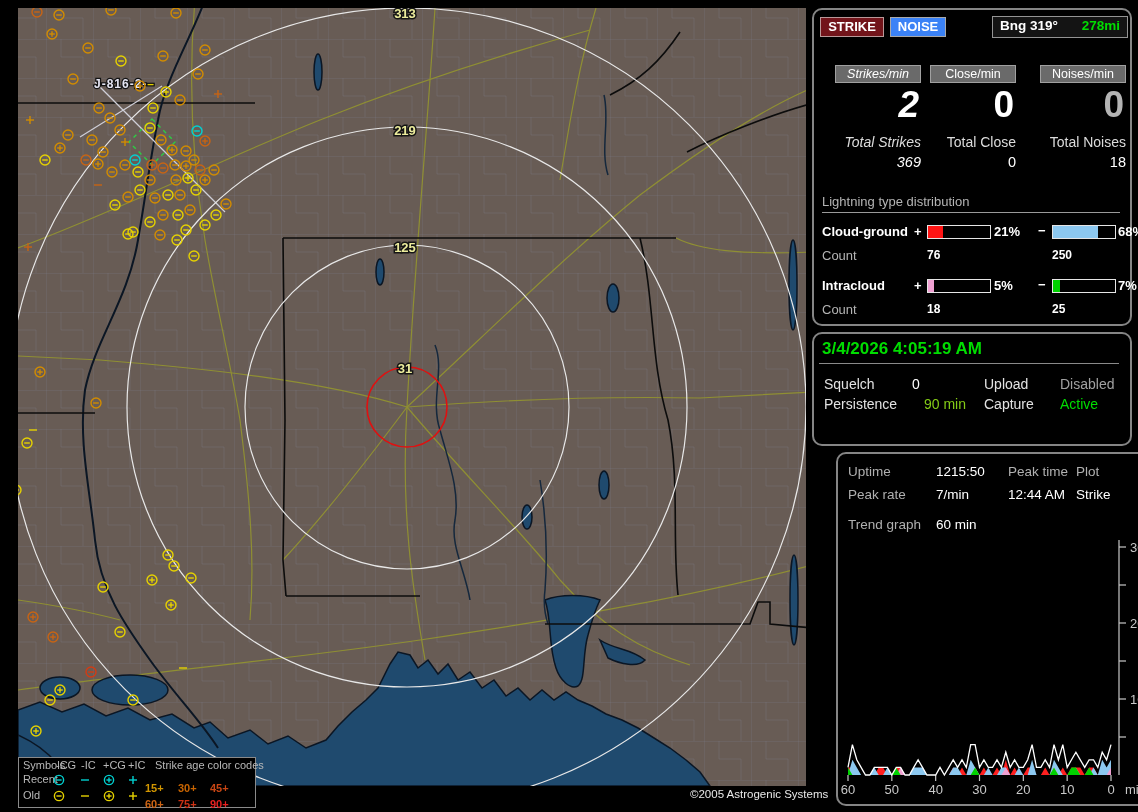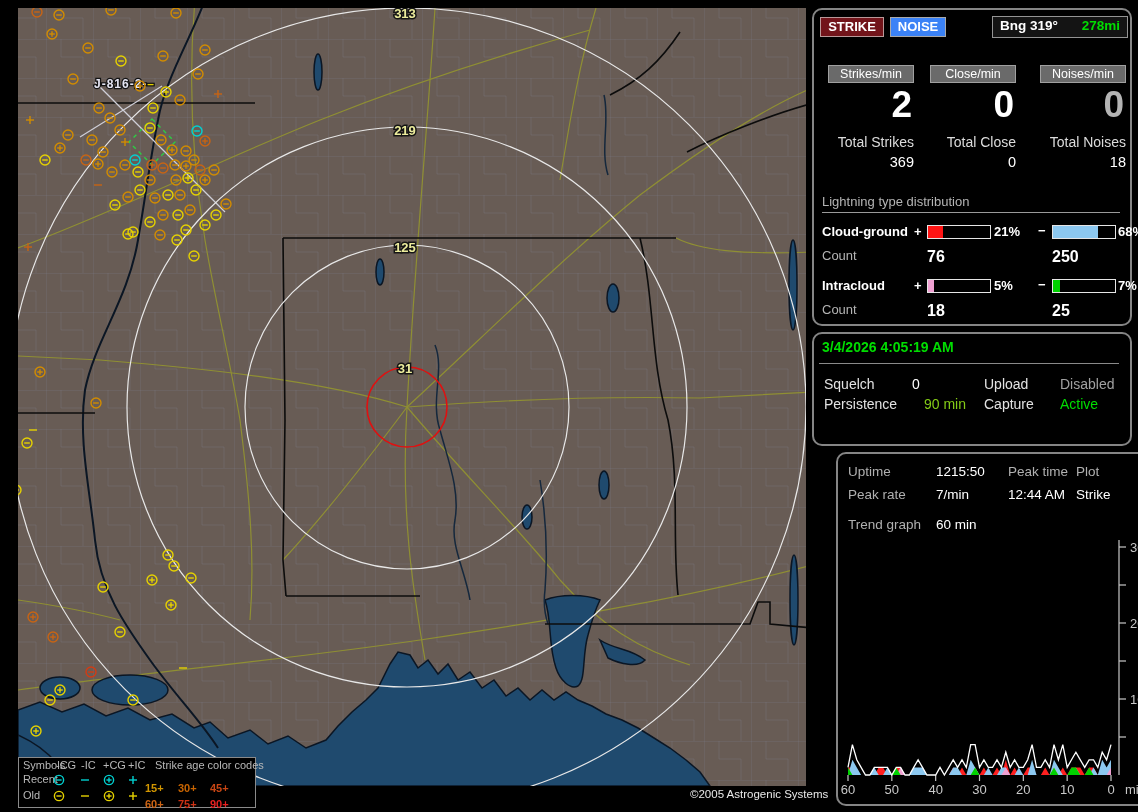--- a/index.html
+++ b/index.html
@@ -25,31 +25,31 @@
   #btn-strike{left:6px;top:7px;width:62px;height:18px;background:#72141a;border:1px solid #b89898;}
   #btn-noise{left:76px;top:7px;width:54px;height:18px;background:#3b82f6;border:1px solid #a8a8a8;}
   #bng-box{left:178px;top:6px;width:120px;height:18px;background:#141414;border:1px solid #949494;
     display:flex;justify-content:space-between;padding:1px 7px;font-weight:bold;font-size:13.5px;}
   #bng-box .bng-l{color:#fff;} #bng-box .bng-r{color:#00dd00;}
   .badge{position:absolute;top:55px;width:84px;background:#6a6a6a;border:1px solid #a0a0a0;
     color:#fff;text-align:center;font-size:12.5px;padding:1px 0;}
   .rate{position:absolute;top:74px;width:84px;text-align:right;font-size:37px;font-weight:bold;color:#fff;}
   .tot-lab{position:absolute;top:124px;width:86px;text-align:right;font-size:14px;color:#dcdcdc;}
   .tot-val{position:absolute;top:144px;width:86px;text-align:right;font-size:14.5px;color:#fff;}
-  .c0{left:14px;} .c1{left:116px;} .c2{left:226px;}
+  .c0{left:21px;font-style:italic;} .c1{left:116px;} .c2{left:226px;}
   #dist-title{left:8px;top:184px;width:298px;color:#b4b4b4;font-size:13px;
     border-bottom:1px solid #9a9a9a;padding-bottom:3px;}
   .d-name{position:absolute;left:8px;color:#fff;font-weight:bold;font-size:13px;}
   .d-sign{position:absolute;color:#fff;font-weight:bold;font-size:13px;}
   .d-bar{position:absolute;width:62px;height:12px;border:1px solid #e6e6e6;background:#000;}
   .d-fill{height:100%;}
   .d-pct{position:absolute;color:#fff;font-weight:bold;font-size:13px;}
   .d-cnt-lab{position:absolute;left:8px;color:#b4b4b4;font-size:13px;}
-  .d-cnt{position:absolute;color:#fff;font-weight:bold;font-size:16px;}
-  #datetime{left:8px;top:5px;color:#00dd00;font-size:14px;font-weight:bold;}
+  .d-cnt{position:absolute;color:#fff;font-weight:bold;font-size:12px;}
+  #datetime{left:8px;top:5px;color:#00dd00;font-size:17px;font-weight:bold;}
   #dt-line{left:5px;top:29px;width:300px;height:1px;background:#8a8a8a;}
   .s-row{position:absolute;left:0;width:100%;height:20px;font-size:14px;padding-left:16px;}
   .s-l1{position:absolute;left:10px;color:#e2e2e2;}
   .s-v1{position:absolute;left:98px;}
   .s-l2{position:absolute;left:170px;color:#e2e2e2;}
   .s-v2{position:absolute;left:246px;}
   .u-lab{color:#b0b0b0;} .u-val{color:#fff;}
   .u-row{position:absolute;font-size:13.5px;}
   text{font-family:"Liberation Sans",sans-serif;}
 </style>

